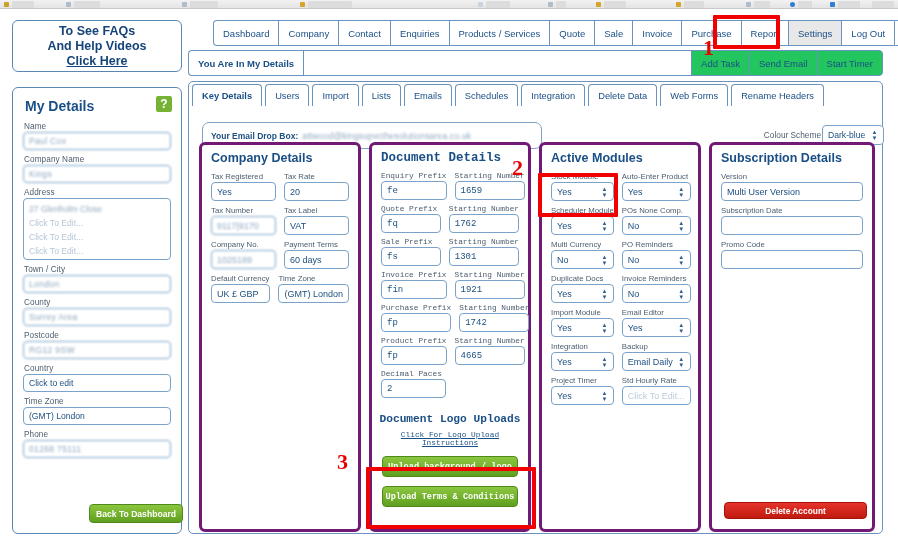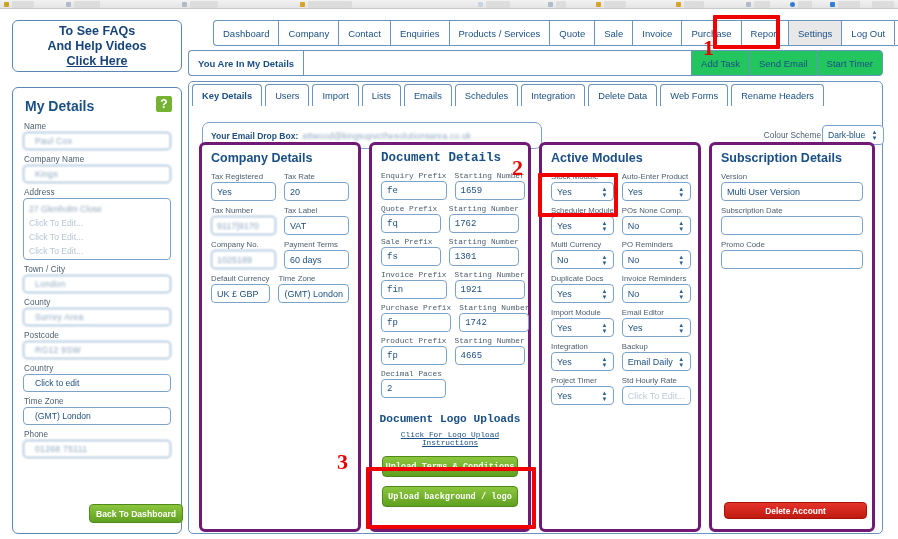--- a/index.html
+++ b/index.html
@@ -84,21 +84,21 @@
     letter-spacing: .1px;
   }
   .fld {
     width: 100%;
     height: 18px;
     border: 1px solid #7ba3c9;
     border-radius: 4px;
     background: #fff;
     font-size: 8.6px;
     color: #1e4f80;
-    padding: 0 11px;
+    padding: 0 5px;
     display: flex; align-items: center;
     margin-bottom: 5px;
     overflow: hidden;
     white-space: nowrap;
     cursor: text;
   }
   .fld.blur { color: #8fa8c0; filter: blur(0.9px); letter-spacing: .3px; }
   .fld.tall {
     height: 62px;
     display: block;
@@ -583,22 +583,22 @@
       <div class="col2">
         <div>
           <div class="pfld-label">Decimal Paces</div>
           <div class="pfld">2</div>
         </div>
         <div></div>
       </div>
 
       <div id="doc-logo-title">Document Logo Uploads</div>
       <a id="logo-instructions">Click For Logo Upload Instructions</a>
+      <div class="green-btn">Upload background / logo</div>
       <div class="green-btn">Upload Terms &amp; Conditions</div>
-      <div class="green-btn">Upload background / logo</div>
     </div>
 
     <div class="panel" id="panel-modules" style="left:350px; top:60px; width:162px; height:390px;">
       <div class="panel-title">Active Modules</div>
 
       <div class="col2" style="align-items:flex-start;">
         <div>
           <div class="pfld-label">Stock Module</div>
           <div class="pfld sel">
             <span>Yes</span>

